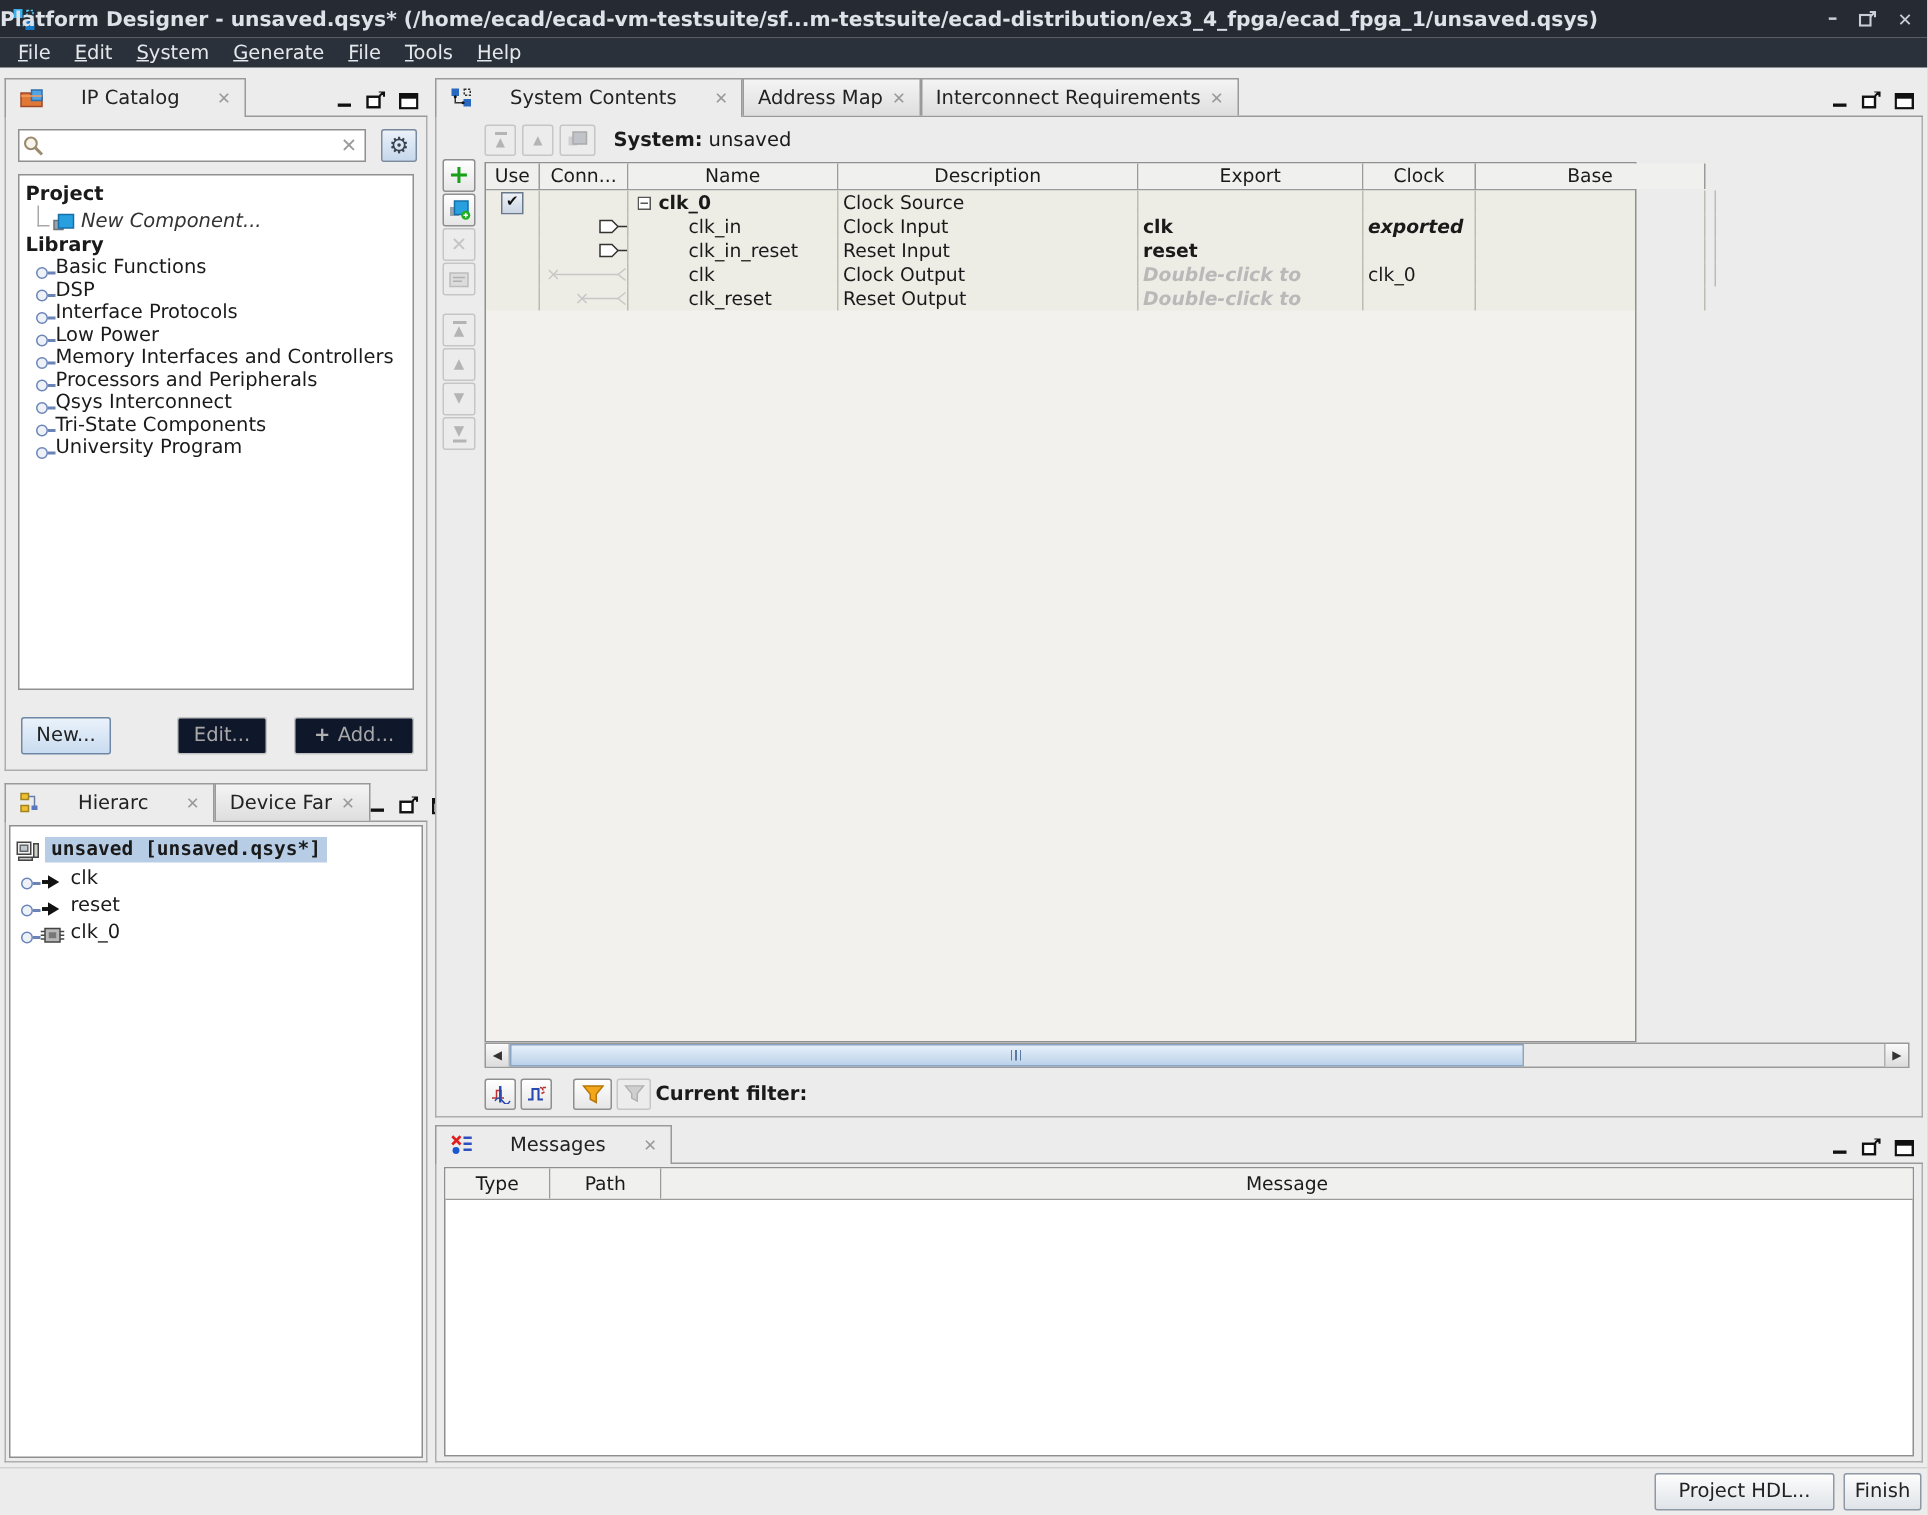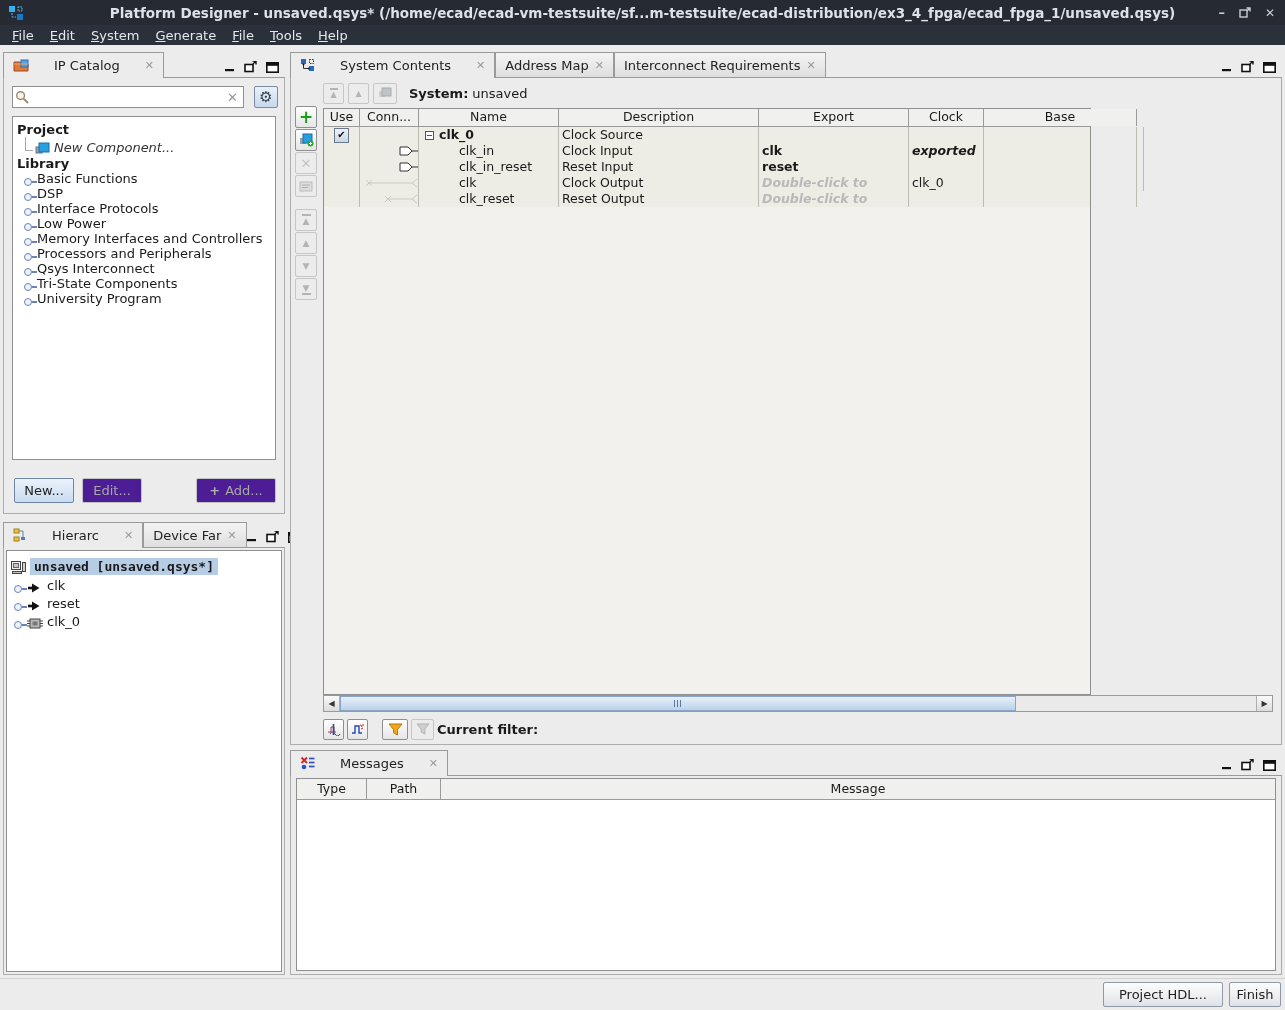--- a/index.html
+++ b/index.html
@@ -6,21 +6,21 @@
   html,body { background:#d8d8d8; }
   #app { position:relative; width:1285px; height:1010px; overflow:hidden;
          font-family:"DejaVu Sans","Liberation Sans",sans-serif; font-size:13px; color:#1a1a1a;
          background:#ececec; }
   .abs { position:absolute; }
   .row { display:flex; align-items:center; }
   .b { font-weight:bold; }
 
   
   #titlebar { left:0; top:0; width:1285px; height:25px; background:#262b33; display:flex; align-items:center; }
-  #titlebar .title { position:absolute; left:0; right:0; text-align:center; color:#dde2e8; font-weight:bold; font-size:13.5px; white-space:nowrap; }
+  #titlebar .title { position:absolute; left:0; right:0; text-align:left; color:#dde2e8; font-weight:bold; font-size:13.5px; white-space:nowrap; }
   #win-controls { position:absolute; right:10px; top:0; height:25px; display:flex; align-items:center; gap:14px; color:#c9ced6; }
   #menubar { left:0; top:25px; width:1285px; height:20px; background:#2b313a; display:flex; align-items:center; padding-left:6px; gap:4px; }
   .mi { display:inline-block; color:#e4e7eb; font-size:13px; padding:1px 6px; }
   .mi::first-letter { text-decoration:underline; }
 
   
   .tabstrip { position:absolute; display:flex; align-items:flex-end; border-bottom:1px solid #9a9a9a; }
   .tab { display:flex; align-items:center; gap:6px; padding:0 9px; height:25px;
          border:1px solid #9a9a9a; border-bottom:none; background:linear-gradient(#f4f4f4,#dedede);
          font-size:13px; color:#222; white-space:nowrap; }
@@ -28,21 +28,21 @@
   .tabx { color:#9a9a9a; font-size:11px; font-weight:bold; line-height:1; }
   .panelbtns { display:flex; align-items:center; gap:9px; margin-left:auto; padding:0 6px 4px 0; }
 
   .panel-body { position:absolute; left:0; right:0; top:26px; bottom:0; border:1px solid #adadad; border-top:none; background:#ececec; }
 
   
   .btn { display:inline-flex; align-items:center; justify-content:center; gap:5px;
          background:linear-gradient(#fdfdfd,#dfe3e8); border:1px solid #8f99a6; border-radius:2px;
          font-size:13px; color:#222; }
   .btn.focus { background:linear-gradient(#eaf2fb,#c9dcf0); border-color:#6f87a6; }
-  .btn.disabled { background:#4c1d95; border-color:#c2c2c2; color:#a8a8a8; }
+  .btn.disabled { background:#0f172a; border-color:#c2c2c2; color:#a8a8a8;margin-left:36px; }
   .tbtn { display:inline-flex; align-items:center; justify-content:center;
           background:linear-gradient(#ffffff,#e6e6e6); border:1px solid #8f8f8f; border-radius:2px; }
   .tbtn.disabled { background:#ececec; border-color:#c6c6c6; }
 
   
   .treebox { position:absolute; background:#ffffff; border:1px solid #8f8f8f; overflow:hidden; }
   .tline { display:flex; align-items:flex-end; height:15px; white-space:nowrap; font-size:13px; }
   .handle { position:relative; width:14px; height:9px; flex:none; }
   .handle::before { content:""; position:absolute; left:1px; top:1px; width:6px; height:6px;
                     border:1px solid #6a84b8; border-radius:50%; background:#eef2f8; }

